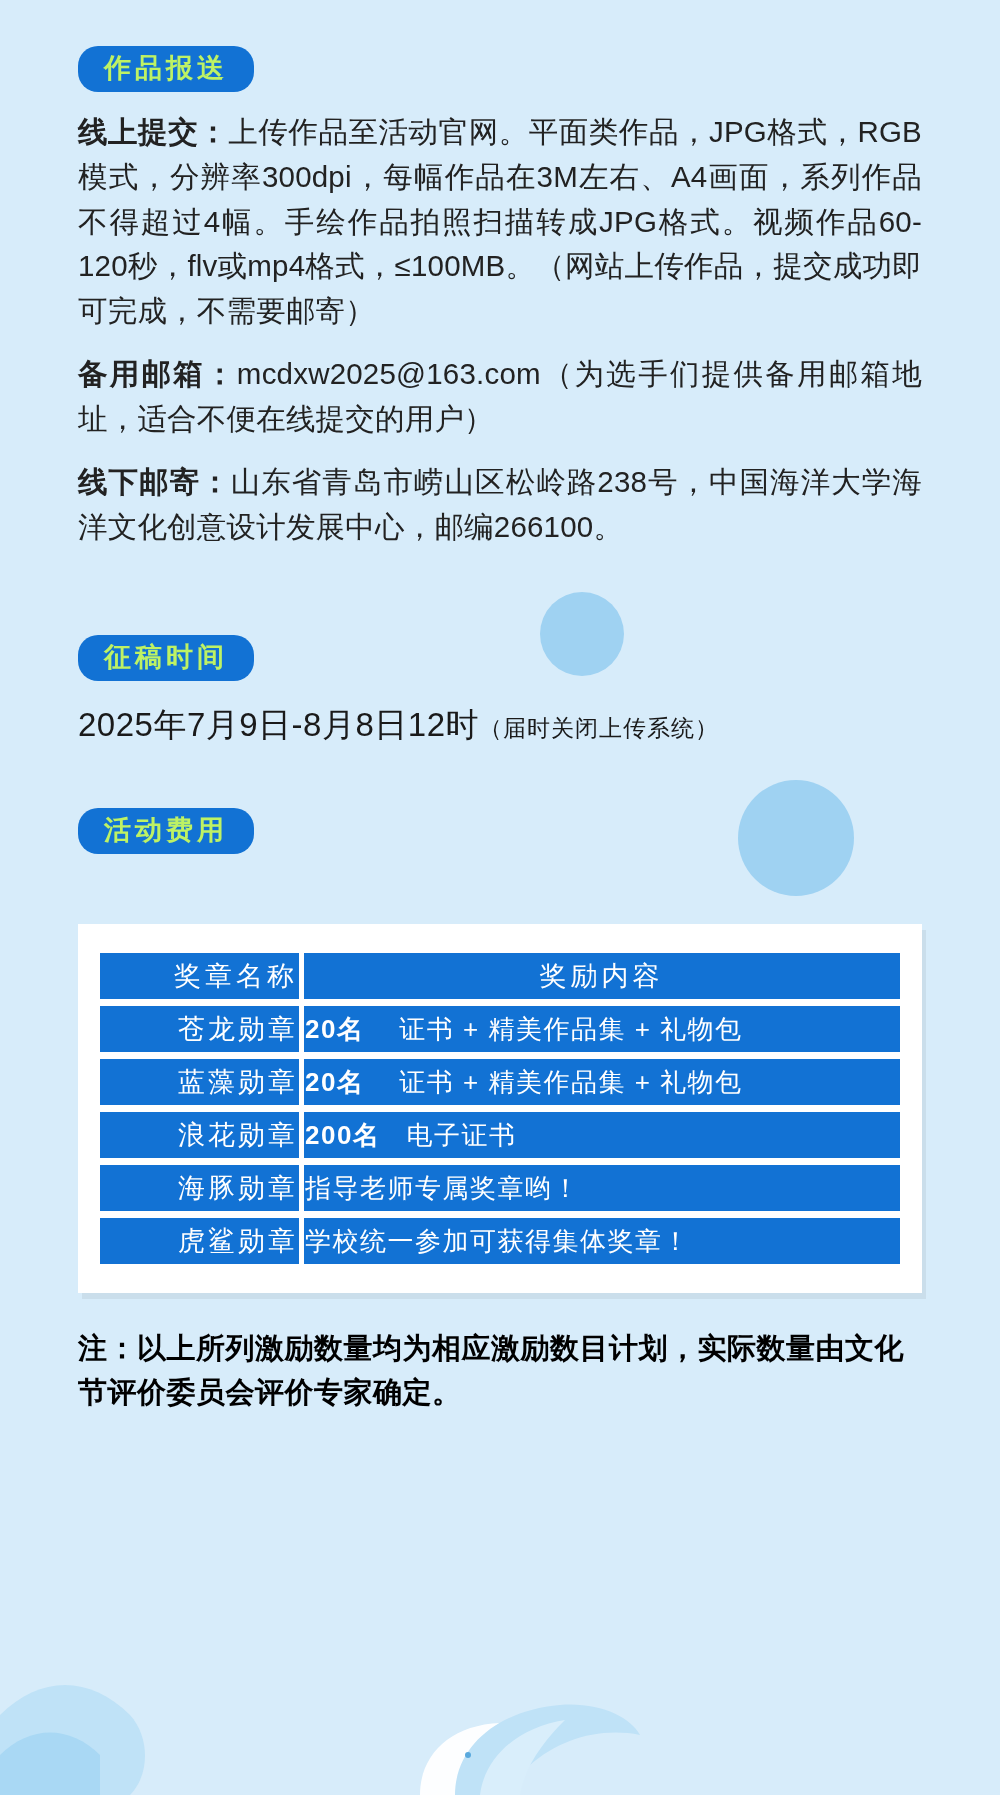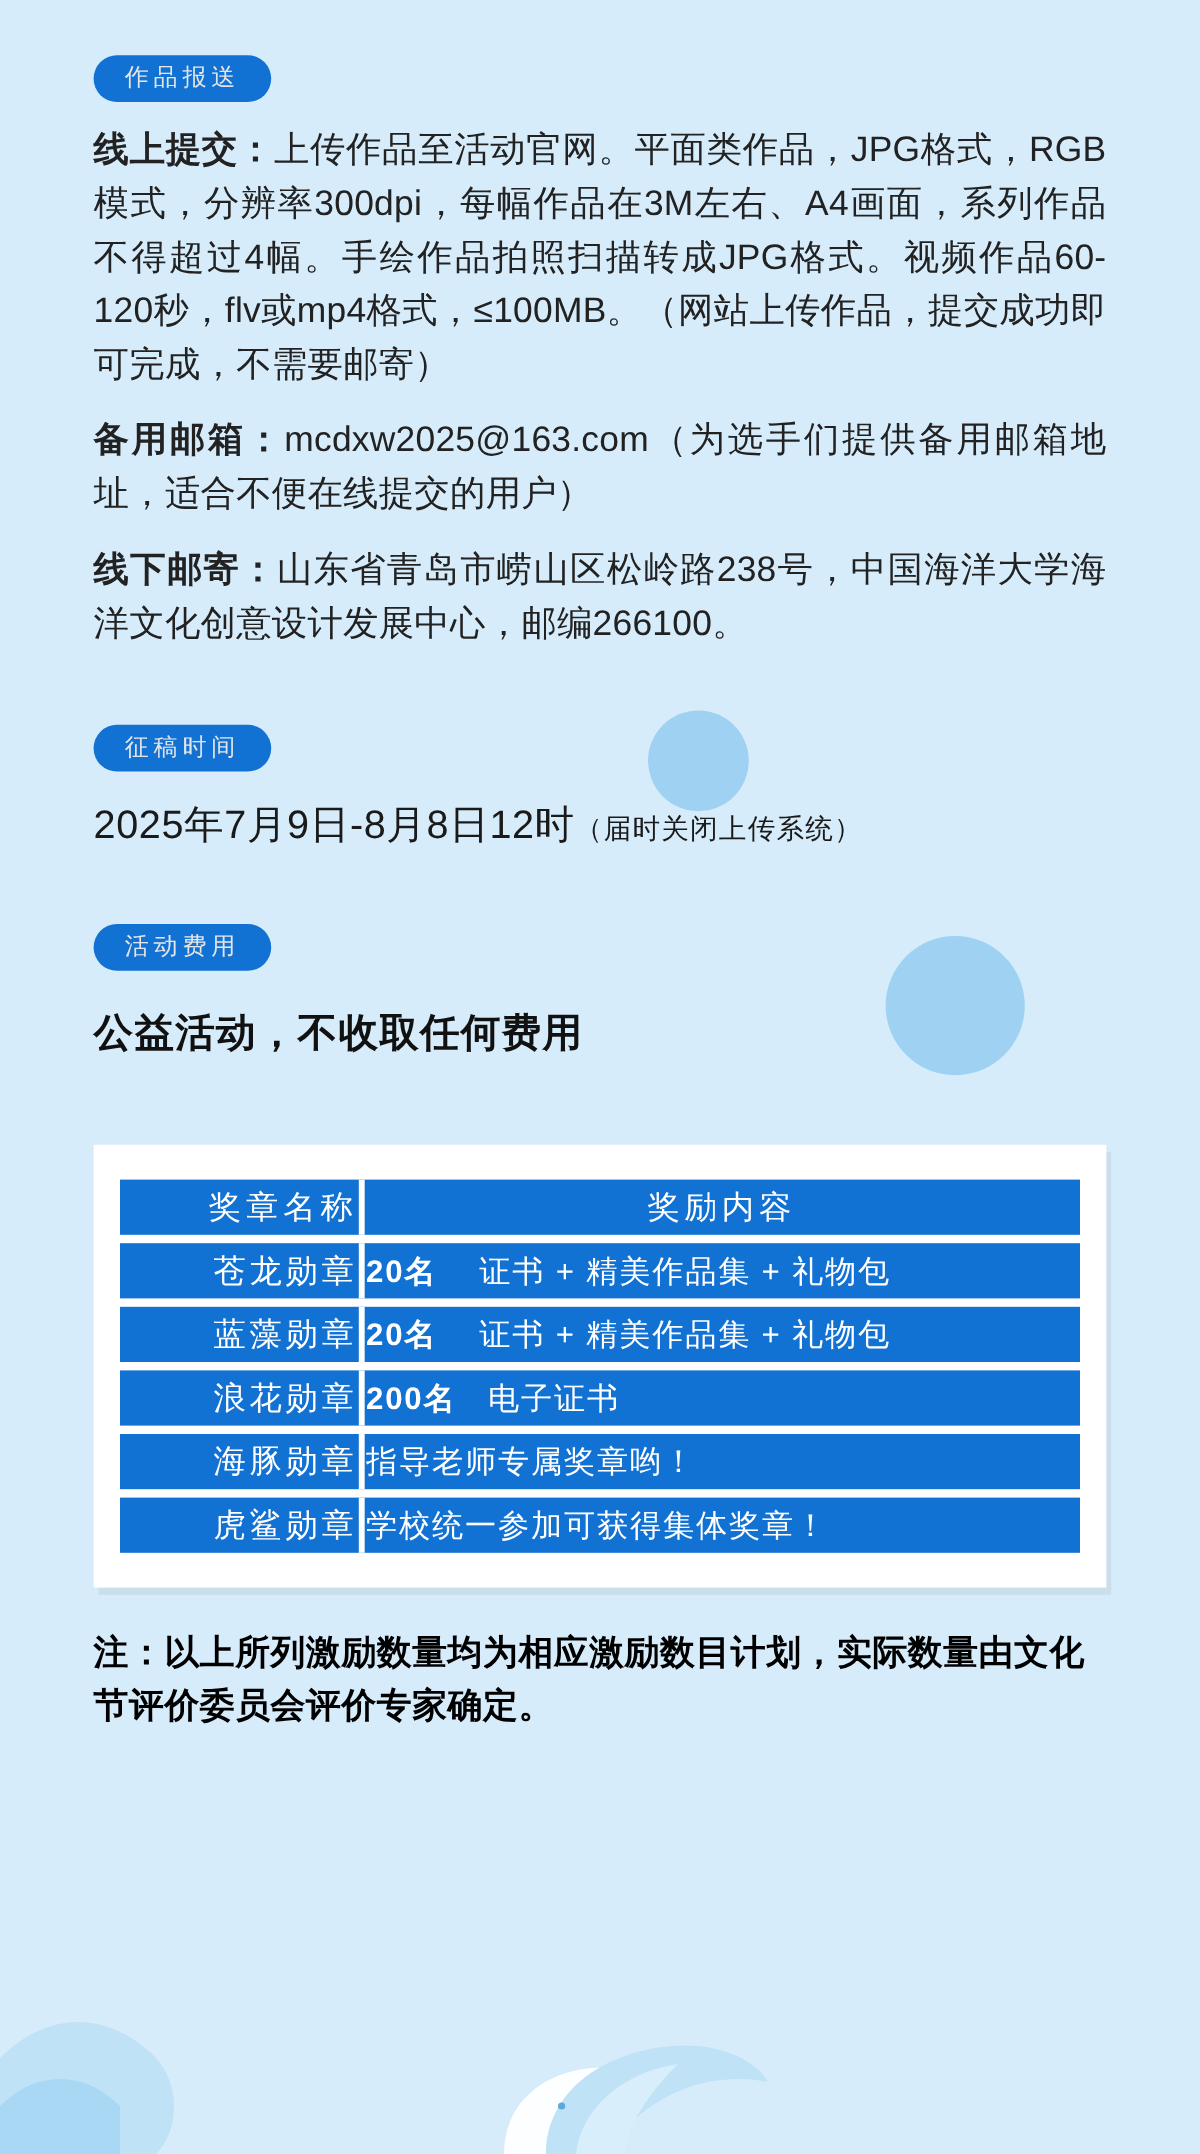--- a/index.html
+++ b/index.html
@@ -33,23 +33,23 @@
   .content {
     position: relative;
     z-index: 3;
     padding: 0 78px;
   }
 
   
   .pill {
     display: inline-block;
     background: #1272d4;
-    color: #e5e5e5;
-    font-size: 20px;
-    font-weight: normal;
+    color: #bef264;
+    font-size: 27px;
+    font-weight: bold;
     letter-spacing: 4px;
     padding: 9px 26px 10px 26px;
     border-radius: 20px;
     line-height: 1;
   }
   .pill-wrap { margin: 0; }
 
   .para {
     font-size: 29.5px;
     line-height: 1.52;
@@ -161,34 +161,33 @@
 
       <p class="para">
         <span class="label">备用邮箱：</span><span>mcdxw2025@163.com（为选手们提供备用邮箱地址，适合不便在线提交的用户）</span>
       </p>
 
       <p class="para">
         <span class="label">线下邮寄：</span><span>山东省青岛市崂山区松岭路238号，中国海洋大学海洋文化创意设计发展中心，邮编266100。</span>
       </p>
     </div>
 
-    <div class="sec-block" style="margin-top:62px;">
+    <div class="sec-block" style="margin-top:86px;">
       <div class="pill-wrap">
         <span class="pill">征稿时间</span>
       </div>
       <div class="date-line">
         <span>2025年7月9日-8月8日12时</span><span class="small">（届时关闭上传系统）</span>
       </div>
     </div>
 
     <div class="sec-block" style="margin-top:60px;">
       <div class="pill-wrap">
         <span class="pill">活动费用</span>
       </div>
-      <div class="free-line">公益活动，不收取任何费用</div>
     </div>
 
     <div class="sec-block" style="margin-top:70px;">
 
       <div class="table-card">
         <table class="awards">
           <tbody>
             <tr class="head-row">
               <td class="name-cell">奖章名称</td>
               <td class="desc-cell">奖励内容</td>

